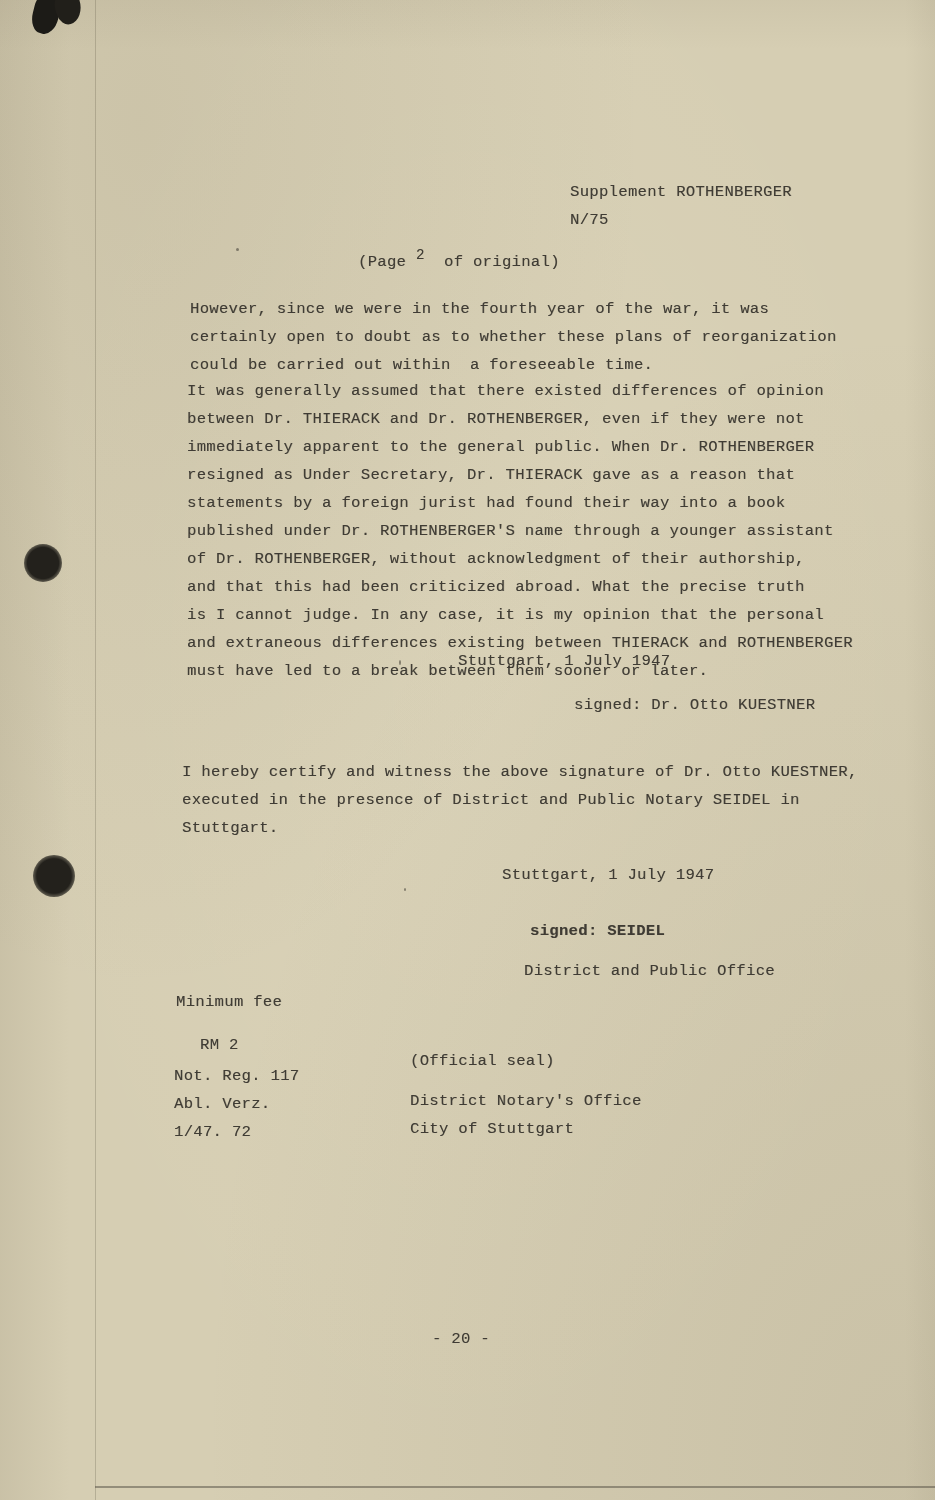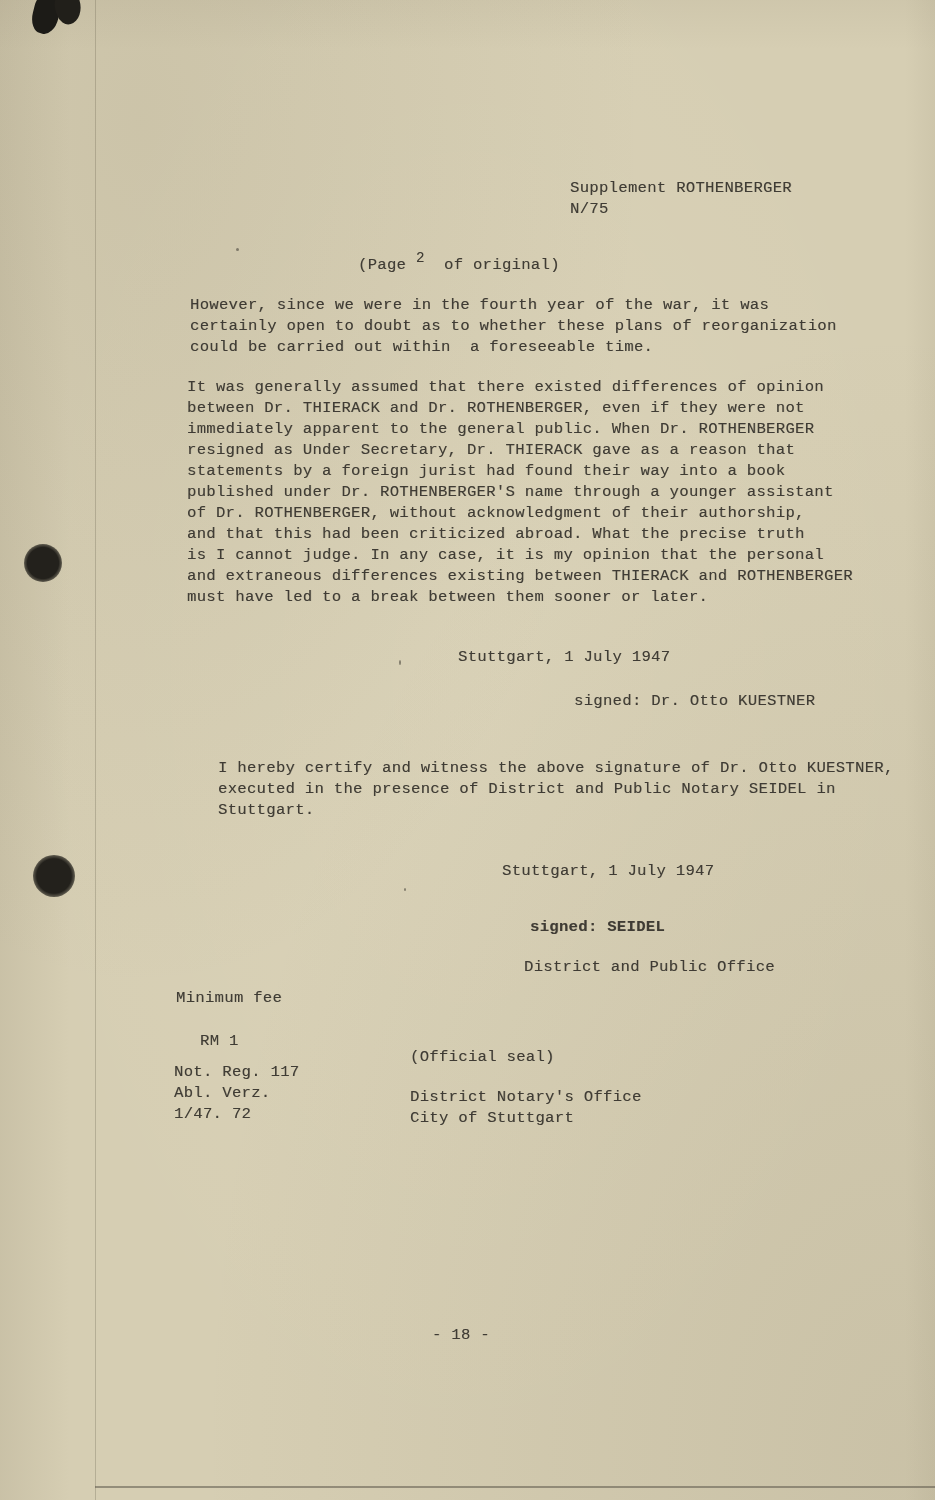--- a/index.html
+++ b/index.html
@@ -14,21 +14,21 @@
       radial-gradient(ellipse at 15% 8%, rgba(115,105,80,0.10), transparent 45%),
       radial-gradient(ellipse at 96% 97%, rgba(115,105,80,0.12), transparent 55%),
       radial-gradient(ellipse at 50% 45%, rgba(255,250,230,0.10), transparent 70%),
       linear-gradient(90deg, rgba(110,100,78,0.12) 0px, transparent 70px),
       linear-gradient(270deg, rgba(110,100,78,0.08) 0px, transparent 30px),
       linear-gradient(180deg, rgba(110,100,78,0.07) 0px, transparent 50px);
   }
   .txt{
     position:absolute;
     color:rgba(55,52,46,0.92);
-    font-size:15.5px;line-height:21px;
+    font-size:15.5px;line-height:28px;
     white-space:pre;letter-spacing:0.35px;
     text-shadow:0.4px 0 0 rgba(60,57,50,0.40);
   }
   .sup{position:relative;top:-7px;font-size:14px;}
   .left-line{position:absolute;left:95px;top:0;width:1px;height:1500px;background:rgba(105,98,80,0.30);}
   .bottom-line{position:absolute;left:95px;right:0;bottom:12px;height:2px;background:rgba(92,88,74,0.55);}
   .hole{position:absolute;border-radius:50%;
     background:radial-gradient(circle,#23211c 0 58%,rgba(35,33,28,0.55) 74%,transparent 82%);}
   .hole-1{left:24px;top:544px;width:38px;height:38px;}
   .hole-2{left:33px;top:855px;width:42px;height:42px;}
@@ -47,21 +47,21 @@
 
 <div class="left-line"></div>
 <div class="bottom-line"></div>
 
 <div class="hole hole-1"></div>
 <div class="hole hole-2"></div>
 
 <div class="txt" style="left:570px;top:178px;">Supplement ROTHENBERGER
 N/75</div>
 
-<div class="txt" style="left:358px;top:255px;"><span>(Page </span><span class="sup">2</span><span>  of original)</span></div>
+<div class="txt" style="left:358px;top:248px;"><span>(Page </span><span class="sup">2</span><span>  of original)</span></div>
 
 <div class="txt" style="left:190px;top:295px;">However, since we were in the fourth year of the war, it was
 certainly open to doubt as to whether these plans of reorganization
 could be carried out within  a foreseeable time.</div>
 
 <div class="txt" style="left:187px;top:377px;">It was generally assumed that there existed differences of opinion
 between Dr. THIERACK and Dr. ROTHENBERGER, even if they were not
 immediately apparent to the general public. When Dr. ROTHENBERGER
 resigned as Under Secretary, Dr. THIERACK gave as a reason that
 statements by a foreign jurist had found their way into a book
@@ -69,40 +69,40 @@
 of Dr. ROTHENBERGER, without acknowledgment of their authorship,
 and that this had been criticized abroad. What the precise truth
 is I cannot judge. In any case, it is my opinion that the personal
 and extraneous differences existing between THIERACK and ROTHENBERGER
 must have led to a break between them sooner or later.</div>
 
 <div class="txt" style="left:458px;top:647px;">Stuttgart, 1 July 1947</div>
 
 <div class="txt" style="left:574px;top:691px;">signed: Dr. Otto KUESTNER</div>
 
-<div class="txt" style="left:182px;top:758px;margin-left:36px;">I hereby certify and witness the above signature of Dr. Otto KUESTNER,
+<div class="txt" style="left:182px;top:758px;">I hereby certify and witness the above signature of Dr. Otto KUESTNER,
 executed in the presence of District and Public Notary SEIDEL in
 Stuttgart.</div>
 
 <div class="txt" style="left:502px;top:861px;">Stuttgart, 1 July 1947</div>
 
 <div class="txt" style="left:530px;top:917px;font-weight:bold;">signed: SEIDEL</div>
 
 <div class="txt" style="left:524px;top:957px;">District and Public Office</div>
 
 <div class="txt" style="left:176px;top:988px;">Minimum fee</div>
 
-<div class="txt" style="left:200px;top:1031px;">RM 1</div>
+<div class="txt" style="left:200px;top:1031px;">RM 2</div>
 
 <div class="txt" style="left:174px;top:1062px;">Not. Reg. 117
 Abl. Verz.
 1/47. 72</div>
 
 <div class="txt" style="left:410px;top:1047px;">(Official seal)</div>
 
 <div class="txt" style="left:410px;top:1087px;">District Notary's Office
 City of Stuttgart</div>
 
-<div class="txt" style="left:432px;top:1325px;">- 18 -</div>
+<div class="txt" style="left:432px;top:1325px;">- 20 -</div>
 
 <div class="speck" style="left:236px;top:248px;width:3px;height:3px;"></div>
 <div class="speck" style="left:399px;top:660px;width:2px;height:5px;"></div>
 <div class="speck" style="left:404px;top:888px;width:2px;height:3px;"></div>
 
 </body></html>

